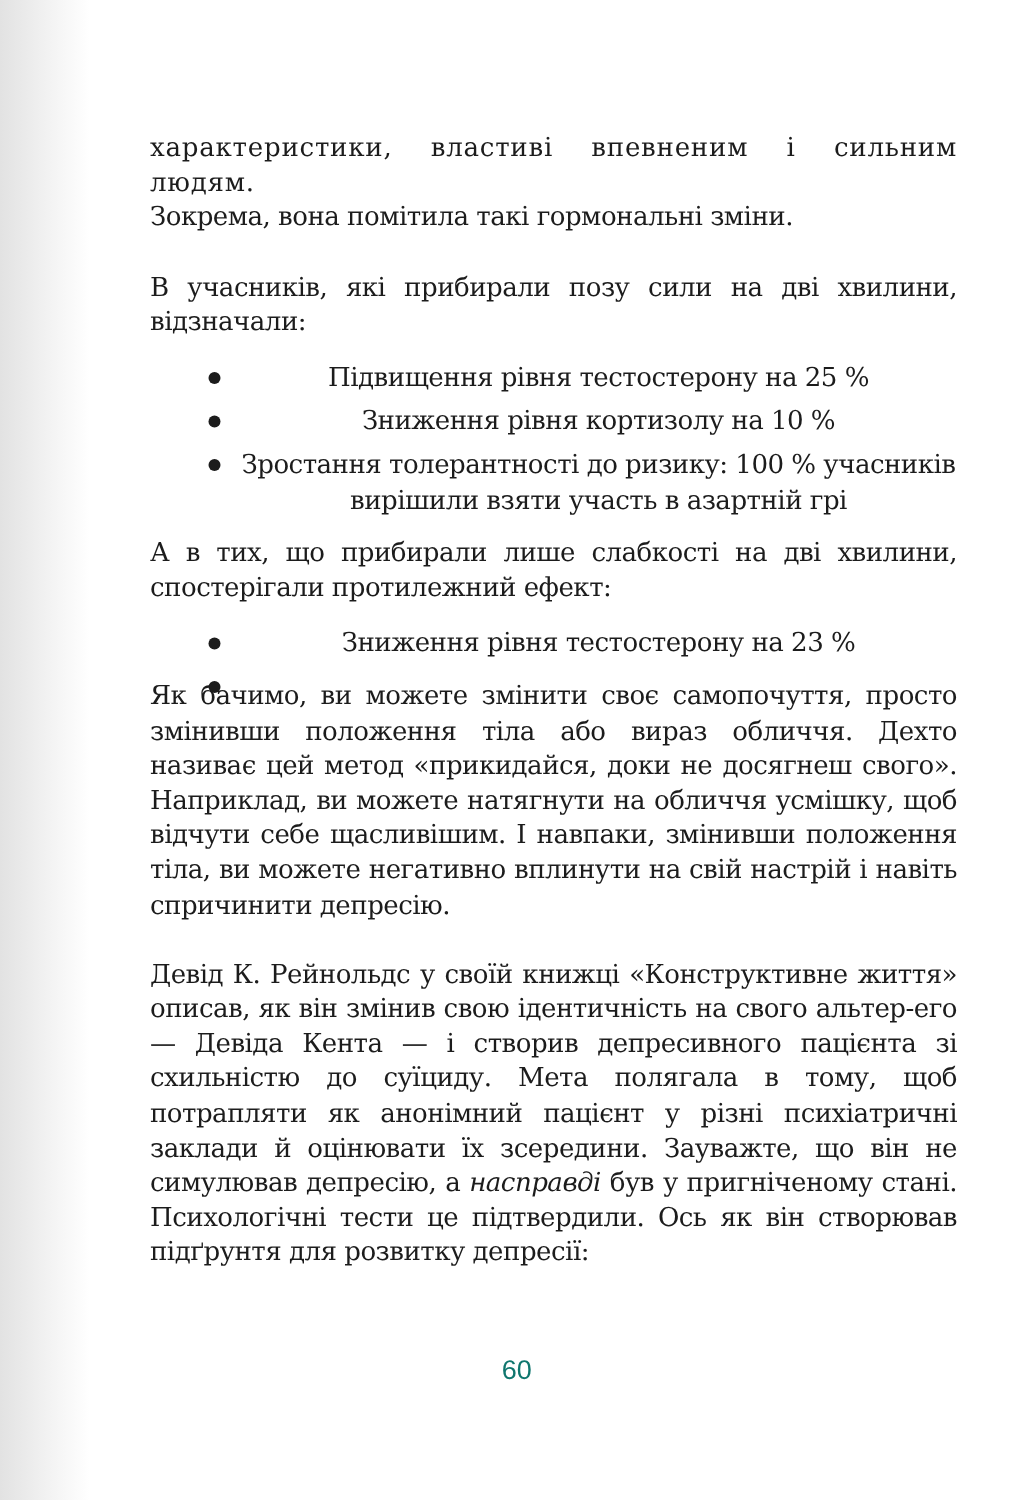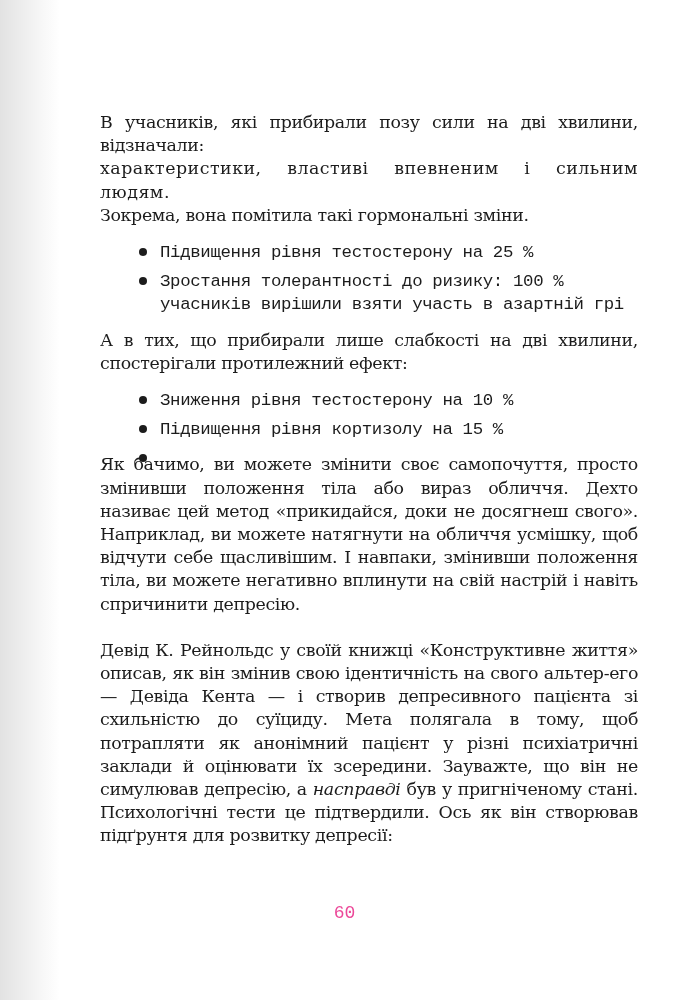--- a/index.html
+++ b/index.html
@@ -33,22 +33,21 @@
     .para + .para { margin-top: 0; }
     .gap-l { margin-top: 23px !important; }
     .list {
       list-style: none;
       margin: 14px 0 12px 0;
       padding: 0 0 0 60px;
     }
     .list li {
       position: relative;
       margin: 0 0 6px 0;
-      text-align: left;
-      font-family: Liberation Mono, monospace;
+      text-align: center;
     }
     .list li .bullet {
       position: absolute;
       left: -21px;
       top: 7px;
       width: 8px;
       height: 8px;
       border-radius: 50%;
       background: #1c1c1c;
     }
@@ -56,58 +55,58 @@
       letter-spacing: 0.5px;
       word-spacing: 2px;
     }
     em { }
     .page-number {
       position: absolute;
       left: 0;
       width: 689px;
       top: 903px;
       text-align: center;
-      font-family: Liberation Mono, monospace;
+      font-family: Liberation Sans, sans-serif;
       font-size: 18px;
-      color: #ec4899;
+      color: #0f766e;
     }
   </style>
 </head>
 <body>
 
 <div class="page">
 
-  <p class="para gap-l">В учасників, які прибирали позу сили на дві хвилини, відзначали:</p>
-
   <p class="para">
     <span class="first-line">характеристики, властиві впевненим і сильним людям.</span><br>
     <span>Зокрема, вона помітила такі гормональні зміни.</span>
   </p>
 
+  <p class="para gap-l">В учасників, які прибирали позу сили на дві хвилини, відзначали:</p>
+
   <ul class="list">
     <li>
       <span class="bullet"></span>
       <span>Підвищення рівня тестостерону на 25 %</span>
+    </li>
+    <li>
+      <span class="bullet"></span>
+      <span>Зниження рівня кортизолу на 10 %</span>
     </li>
     <li>
       <span class="bullet"></span>
       <span>Зростання толерантності до ризику: 100 % учасників вирішили взяти участь в азартній грі</span>
     </li>
   </ul>
 
   <p class="para">А в тих, що прибирали лише слабкості на дві хвилини, спостерігали протилежний ефект:</p>
 
   <ul class="list">
     <li>
       <span class="bullet"></span>
-      <span>Зниження рівня тестостерону на 10 %</span>
-    </li>
-    <li>
-      <span class="bullet"></span>
-      <span>Підвищення рівня кортизолу на 15 %</span>
+      <span>Зниження рівня тестостерону на 23 %</span>
     </li>
     <li>
       <span class="bullet"></span>
     </li>
   </ul>
 
   <p class="para">Як бачимо, ви можете змінити своє самопочуття, просто змінивши положення тіла або вираз обличчя. Дехто називає цей метод «прикидайся, доки не досягнеш свого». Наприклад, ви можете натягнути на обличчя усмішку, щоб відчути себе щасливішим. І навпаки, змінивши положення тіла, ви можете негативно вплинути на свій настрій і навіть спричинити депресію.</p>
 
   <p class="para gap-l"><span>Девід К. Рейнольдс у своїй книжці «Конструктивне життя» описав, як він змінив свою ідентичність на свого альтер-его — Девіда Кента — і створив депресивного пацієнта зі схильністю до суїциду. Мета полягала в тому, щоб потрапляти як анонімний пацієнт у різні психіатричні заклади й оцінювати їх зсередини. Зауважте, що він не симулював депресію, а </span><em>насправді</em><span> був у пригніченому стані. Психологічні тести це підтвердили. Ось як він створював підґрунтя для розвитку депресії:</span></p>
 

